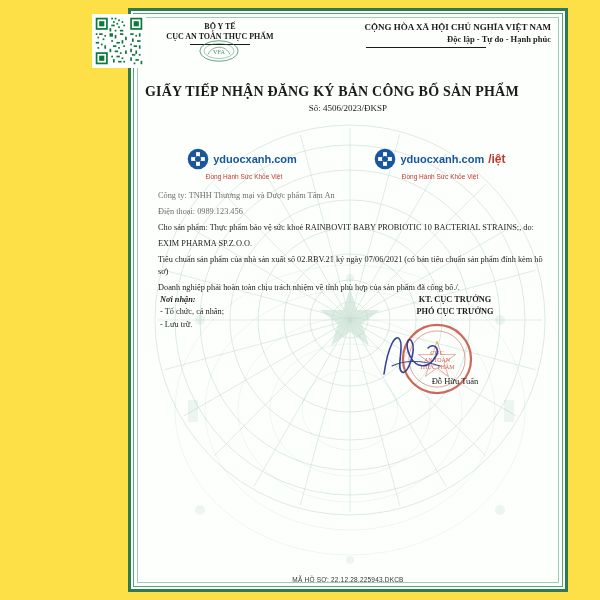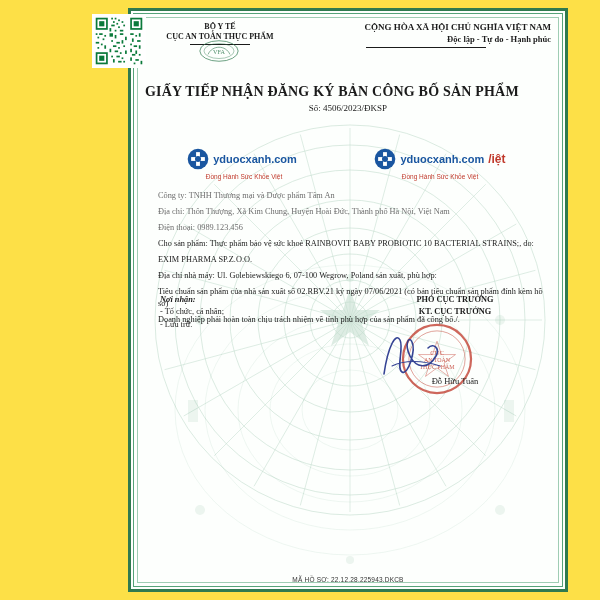--- a/index.html
+++ b/index.html
@@ -481,38 +481,36 @@
         <span class="badge-text">yduocxanh.com</span>
         <span class="badge-suffix">/iệt</span>
       </div>
       <div class="badge-sub">Đồng Hành Sức Khỏe Việt</div>
     </div>
 
   </div>
 
   <div class="body-block">
     <p class="dim">Công ty: TNHH Thương mại và Dược phẩm Tâm An</p>
-    <p class="dim">Địa chỉ: Thôn Thượng, Xã Kim Chung, Huyện Hoài Đức, Thành phố Hà Nội, Việt Nam</p>
     <p class="dim">Điện thoại: 0989.123.456</p>
     <p>Cho sản phẩm: Thực phẩm bảo vệ sức khoẻ RAINBOVIT BABY PROBIOTIC 10 BACTERIAL STRAINS;, do:</p>
     <p>EXIM PHARMA SP.Z.O.O.</p>
-    <p>Địa chỉ nhà máy: Ul. Golebiewskiego 6, 07-100 Wegrow, Poland sản xuất, phù hợp:</p>
     <p>Tiêu chuẩn sản phẩm của nhà sản xuất số 02.RBV.21 ký ngày 07/06/2021 (có bản tiêu chuẩn sản phẩm đính kèm hồ sơ)</p>
     <p>Doanh nghiệp phải hoàn toàn chịu trách nhiệm về tính phù hợp của sản phẩm đã công bố./.</p>
   </div>
 
   <div class="recipients">
     <div class="ital">Nơi nhận:</div>
     <div>- Tổ chức, cá nhân;</div>
     <div>- Lưu trữ.</div>
   </div>
 
   <div class="signblock">
+    <div class="t-bold">KT. CỤC TRƯỞNG</div>
     <div class="t-bold">PHÓ CỤC TRƯỞNG</div>
-    <div class="t-bold">KT. CỤC TRƯỞNG</div>
   </div>
 
   <svg class="seal" viewBox="0 0 100 100">
     <circle cx="50" cy="50" r="46" fill="none" stroke="#c0392b" stroke-width="3" opacity="0.85"></circle>
     <circle cx="50" cy="50" r="38" fill="none" stroke="#c0392b" stroke-width="1" opacity="0.7"></circle>
     <path d="M50 26 l6 18 19 0 -15.5 11.5 6 18 -15.5 -11.5 -15.5 11.5 6 -18 -15.5 -11.5 19 0 z" fill="none" stroke="#c0392b" stroke-width="1.2" opacity="0.5"></path>
     <text x="50" y="44" font-size="9" text-anchor="middle" fill="#c0392b" font-family="Liberation Serif, serif" opacity="0.9">CỤC</text>
     <text x="50" y="54" font-size="8" text-anchor="middle" fill="#c0392b" font-family="Liberation Serif, serif" opacity="0.9">AN TOÀN</text>
     <text x="50" y="64" font-size="8" text-anchor="middle" fill="#c0392b" font-family="Liberation Serif, serif" opacity="0.9">THỰC PHẨM</text>
   </svg>

